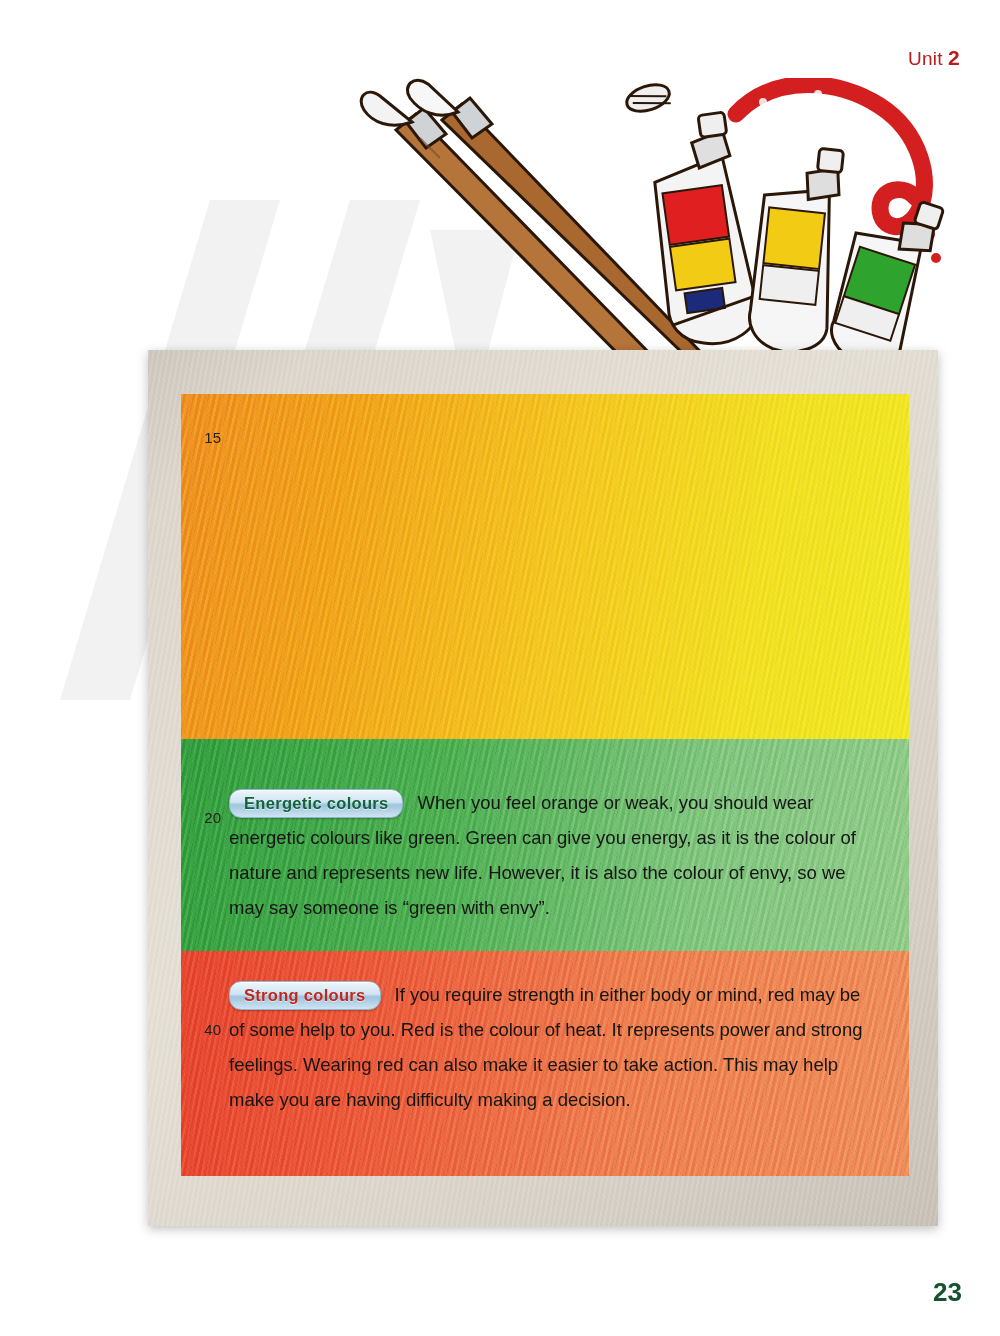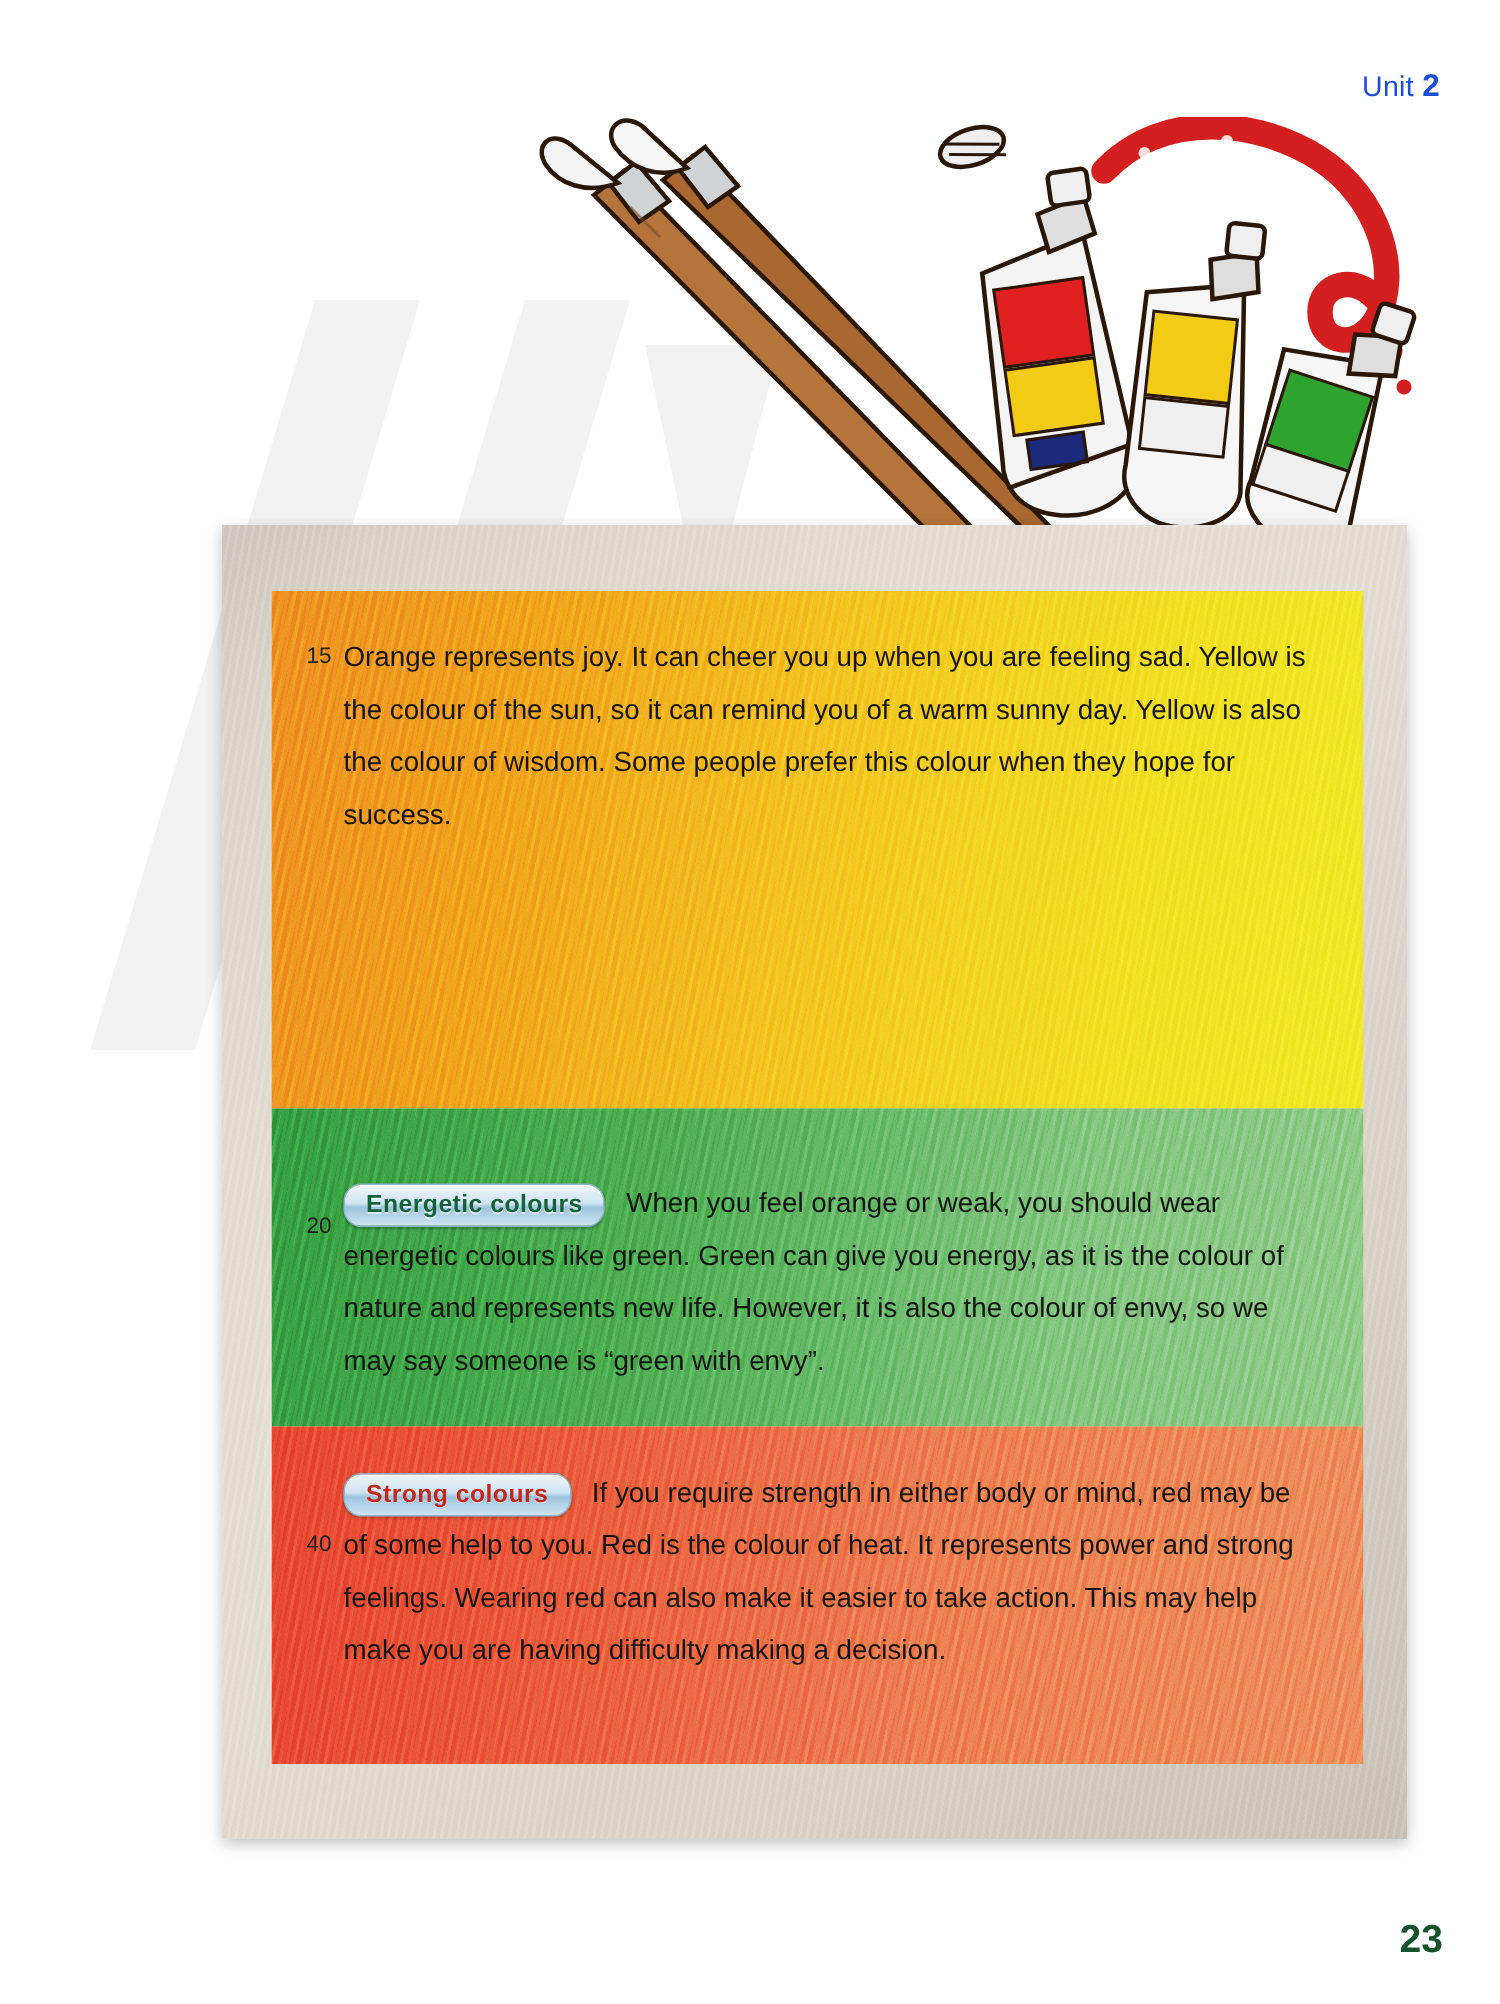--- a/index.html
+++ b/index.html
@@ -22,21 +22,21 @@
     width: 1000px; height: 1336px;
     pointer-events: none;
   }
 
   
   .unit-label {
     position: absolute;
     right: 40px;
     top: 46px;
     font-size: 19px;
-    color: #1d4ed8;
+    color: #b91c1c;
     letter-spacing: 0.2px;
   }
   .unit-label b { font-size: 21px; }
 
   
   .page-number {
     position: absolute;
     right: 38px;
     bottom: 28px;
     font-size: 26px;
@@ -226,21 +226,20 @@
 
 <div class="paper">
   <div class="bands">
 
     <div class="band band-warm">
       <div class="texture"></div>
 
 
       <p class="para ln-wrap">
         <span class="linenum">15</span>
-        <span>Orange represents joy. It can cheer you up when you are feeling sad. Yellow is the colour of the sun, so it can remind you of a warm sunny day. Yellow is also the colour of wisdom. Some people prefer this colour when they hope for success.</span>
       </p>
     </div>
 
     <div class="band band-energetic">
       <div class="texture"></div>
 
       <p class="para ln-wrap">
         <span class="linenum" style="top:35px">20</span>
         <span class="tag tag-energetic">Energetic colours</span><span>When you feel orange or weak, you should wear energetic colours like green. Green can give you energy, as it is the colour of nature and represents new life. However, it is also the colour of envy, so we may say someone is “green with envy”.</span>
       </p>

